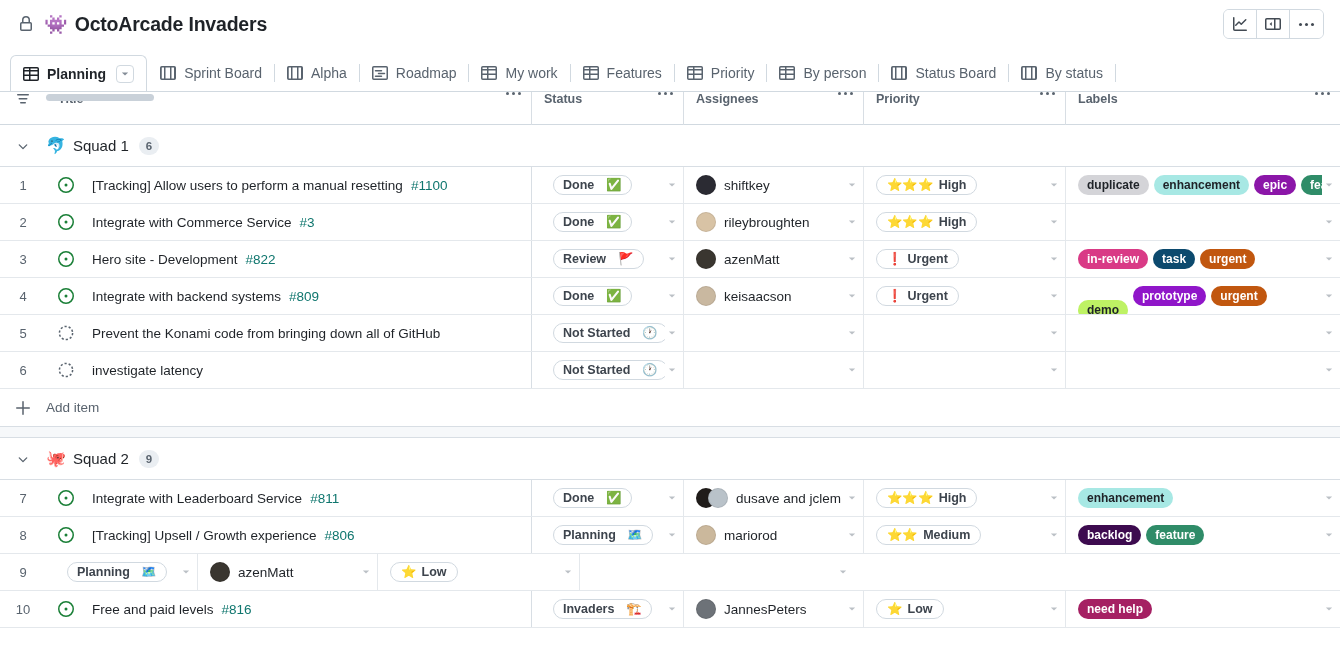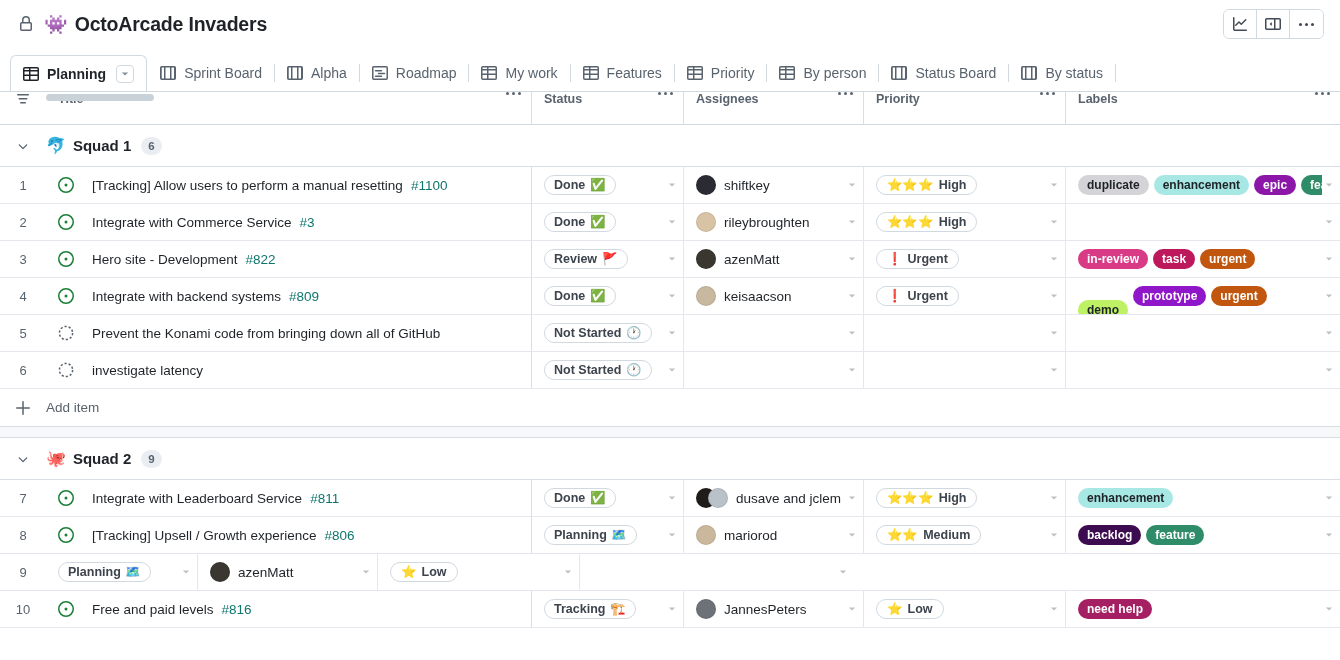--- a/index.html
+++ b/index.html
@@ -106,21 +106,21 @@
     height: 42px;
     border-bottom: 1px solid #d8dee4;
     background: #ffffff;
     padding-left: 0;
   }
   .group-caret {
     width: 46px; display: flex; align-items: center; justify-content: center;
     cursor: pointer;
   }
   .group-emoji { font-size: 16px; margin-right: 7px; line-height: 1; }
-  .group-name { font-size: 15px; font-weight: 700; color: #1f2328; }
+  .group-name { font-size: 15px; font-weight: 400; color: #1f2328; }
   .group-count {
     margin-left: 10px; font-size: 11.5px; font-weight: 600; color: #59636e;
     background: #eaeef2; border-radius: 10px; padding: 1px 7px; line-height: 16px;
   }
 
   .row {
     display: flex; align-items: stretch;
     height: 37px;
     border-bottom: 1px solid #e4e8ec;
     background: #ffffff;
@@ -138,24 +138,24 @@
   .cell.title { border-right: 1px solid #d8dee4; }
   .cell.last { border-right: none; }
   .issue-icon { width: 16px; height: 16px; margin-right: 9px; flex: none; }
   .title-text { font-size: 13.5px; color: #1f2328; white-space: nowrap; }
   .issue-num { font-size: 13.5px; color: #0f766e; margin-left: 8px; white-space: nowrap; }
 
   .cell-body { flex: 1 1 auto; display: flex; align-items: center; overflow: hidden; min-width: 0; }
   .cell-caret { width: 14px; flex: none; display: flex; align-items: center; justify-content: center; opacity: .55; }
 
   .status-chip {
-    display: inline-flex; align-items: center; gap: 5px;
+    display: inline-flex; align-items: center; gap: 12px;
     border: 1px solid #d1d9e0; border-radius: 20px;
     padding: 2px 9px; font-size: 12.5px; font-weight: 600; color: #3d444d;
-    background: #ffffff; white-space: nowrap;
+    background: #ffffff; white-space: nowrap; margin-left: 9px;
   }
   .prio-chip {
     display: inline-flex; align-items: center; gap: 5px;
     border: 1px solid #d1d9e0; border-radius: 20px;
     padding: 2px 10px; font-size: 12.5px; font-weight: 600; color: #3d444d;
     background: #ffffff; white-space: nowrap;
   }
   .chip-emoji { font-size: 12.5px; line-height: 1; }
 
   .avatar {
@@ -554,21 +554,21 @@
           </div>
           <span class="cell-caret">
             <svg width="10" height="10" viewBox="0 0 16 16" fill="#848d97">
               <path d="m3 5.5 5 5 5-5Z"></path>
             </svg>
           </span>
         </div>
         <div class="cell last col-lbl">
           <div class="cell-body labels">
             <span class="label-chip" style="background: rgb(217, 58, 134); color: rgb(255, 255, 255);">in-review</span>
-            <span class="label-chip" style="background: #be185d; color: rgb(255, 255, 255);">task</span>
+            <span class="label-chip" style="background: #0c4a6e; color: rgb(255, 255, 255);">task</span>
             <span class="label-chip" style="background: rgb(193, 87, 15); color: rgb(255, 255, 255);">urgent</span>
           </div>
           <span class="cell-caret">
             <svg width="10" height="10" viewBox="0 0 16 16" fill="#848d97">
               <path d="m3 5.5 5 5 5-5Z"></path>
             </svg>
           </span>
         </div>
       </div>
       <div class="row">
@@ -934,21 +934,21 @@
               <path d="M8 9.5a1.5 1.5 0 1 0 0-3 1.5 1.5 0 0 0 0 3"></path>
               <path d="M8 0a8 8 0 1 1 0 16A8 8 0 0 1 8 0M1.5 8a6.5 6.5 0 1 0 13 0 6.5 6.5 0 0 0-13 0"></path>
             </svg>
           </span>
           <span class="title-text">Free and paid levels</span>
           <span class="issue-num">#816</span>
         </div>
         <div class="cell col-status">
           <div class="cell-body">
             <span class="status-chip">
-              <span>Tracking</span>
+              <span>Invaders</span>
               <span class="chip-emoji">🏗️</span>
             </span>
           </div>
           <span class="cell-caret">
             <svg width="10" height="10" viewBox="0 0 16 16" fill="#848d97">
               <path d="m3 5.5 5 5 5-5Z"></path>
             </svg>
           </span>
         </div>
         <div class="cell col-assg">

